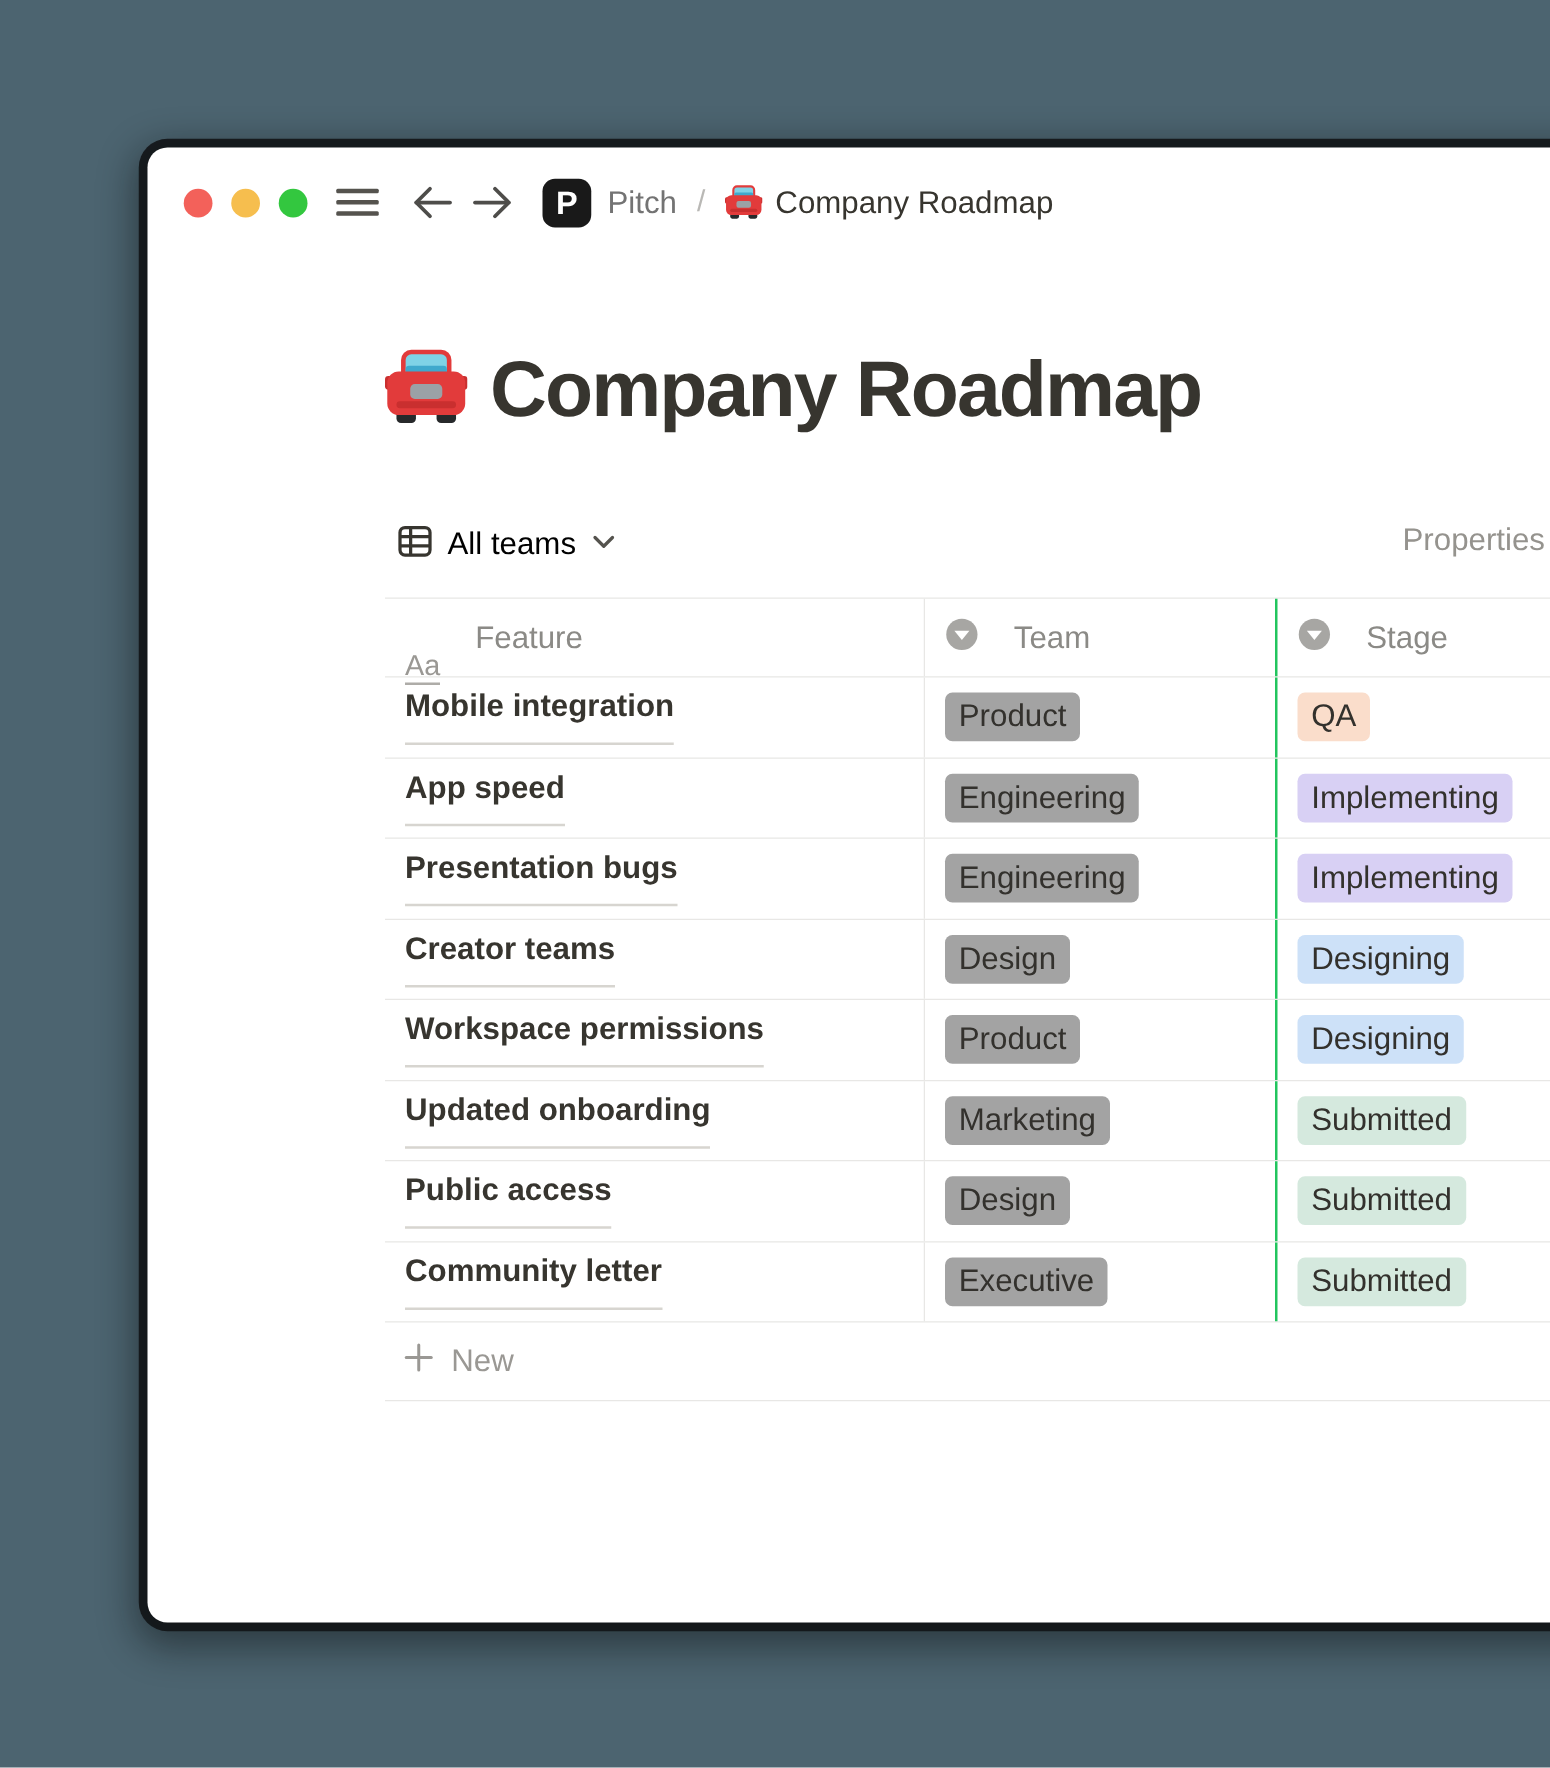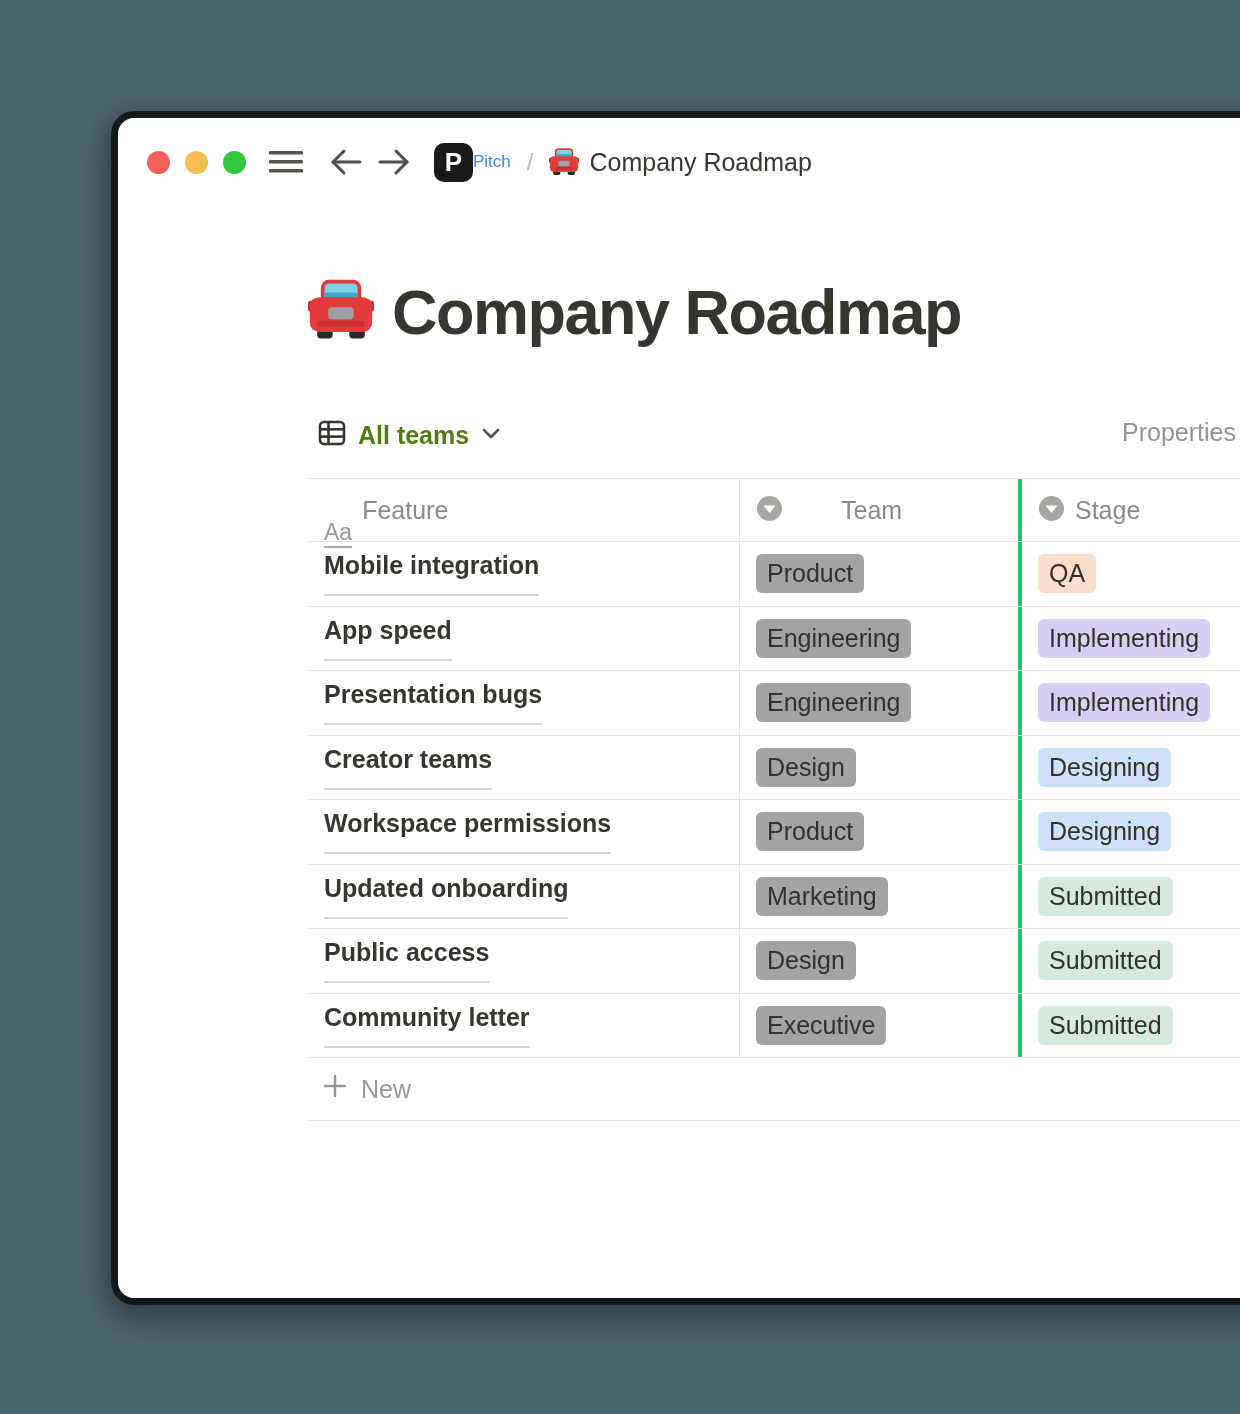--- a/index.html
+++ b/index.html
@@ -36,57 +36,57 @@
   .nav-back { margin-left:26px; }
   .nav-forward { margin-left:16px; }
 
   .app-logo {
     margin-left:24px;
     width:39px; height:39px; border-radius:10px;
     background:#191919; color:#FFFFFF;
     display:flex; align-items:center; justify-content:center;
     font-size:26px; font-weight:bold;
   }
-  .app-name { font-size:17px; color:#3b82f6; }
+  .app-name { margin-left:13px; font-size:25px; color:#737373; }
   .crumb-sep { margin-left:16px; font-size:24px; color:#B9B8B5; }
   .crumb-car { margin-left:16px; display:flex; align-items:center; }
   .crumb-page { margin-left:10px; font-size:25px; color:#37352F; }
 
   
   .page-title {
     position:absolute; left:190px; top:158px;
     display:flex; align-items:center; gap:18px;
   }
   .page-title .title-text {
     font-size:63px; font-weight:bold; letter-spacing:-1.5px; color:#37352F;
   }
 
   
   .view-switcher {
     position:absolute; left:200px; top:296px; height:42px;
     display:flex; align-items:center; gap:12px; cursor:pointer;
   }
-  .view-switcher .view-label { font-size:25px; font-weight:bold; color:#4d7c0f; }
+  .view-switcher .view-label { font-size:25px; font-weight:normal; color:#000000; }
   .properties-btn {
     position:absolute; left:1004px; top:300px;
     font-size:25px; color:#95938E; white-space:nowrap; cursor:pointer;
   }
 
   
   .db-table { position:absolute; left:190px; top:360px; width:1078px; }
   .t-header {
     display:flex; height:64px;
     border-top:1px solid #E8E7E5; border-bottom:1px solid #E8E7E5;
   }
   .t-row { display:flex; height:64.5px; border-bottom:1px solid #E8E7E5; }
   .cell { display:flex; align-items:center; padding:0 16px; }
   .col-feature { width:432px; border-right:1px solid #E8E7E5; }
-  .col-team    { width:282px; border-right:4px solid #22c55e;gap:48px; }
+  .col-team    { width:282px; border-right:2px solid #22c55e; }
   .col-stage   { flex:1; }
-  .h-label { font-size:25px; color:#8B8A86; margin-left:10px; }
+  .h-label { font-size:25px; color:#8B8A86; margin-left:28px; }
   .aa-icon {
     font-size:23px; color:#9A9894; line-height:1;
     border-bottom:2px solid #AEACA8; padding-bottom:2px;margin-top:48px;
   }
   .feature-text {
     font-size:25px; font-weight:bold; color:#37352F;
     padding-bottom:14px; border-bottom:2px solid #D7D5D0;
   }
   .badge {
     display:inline-block; font-size:25px; color:#33312D;

